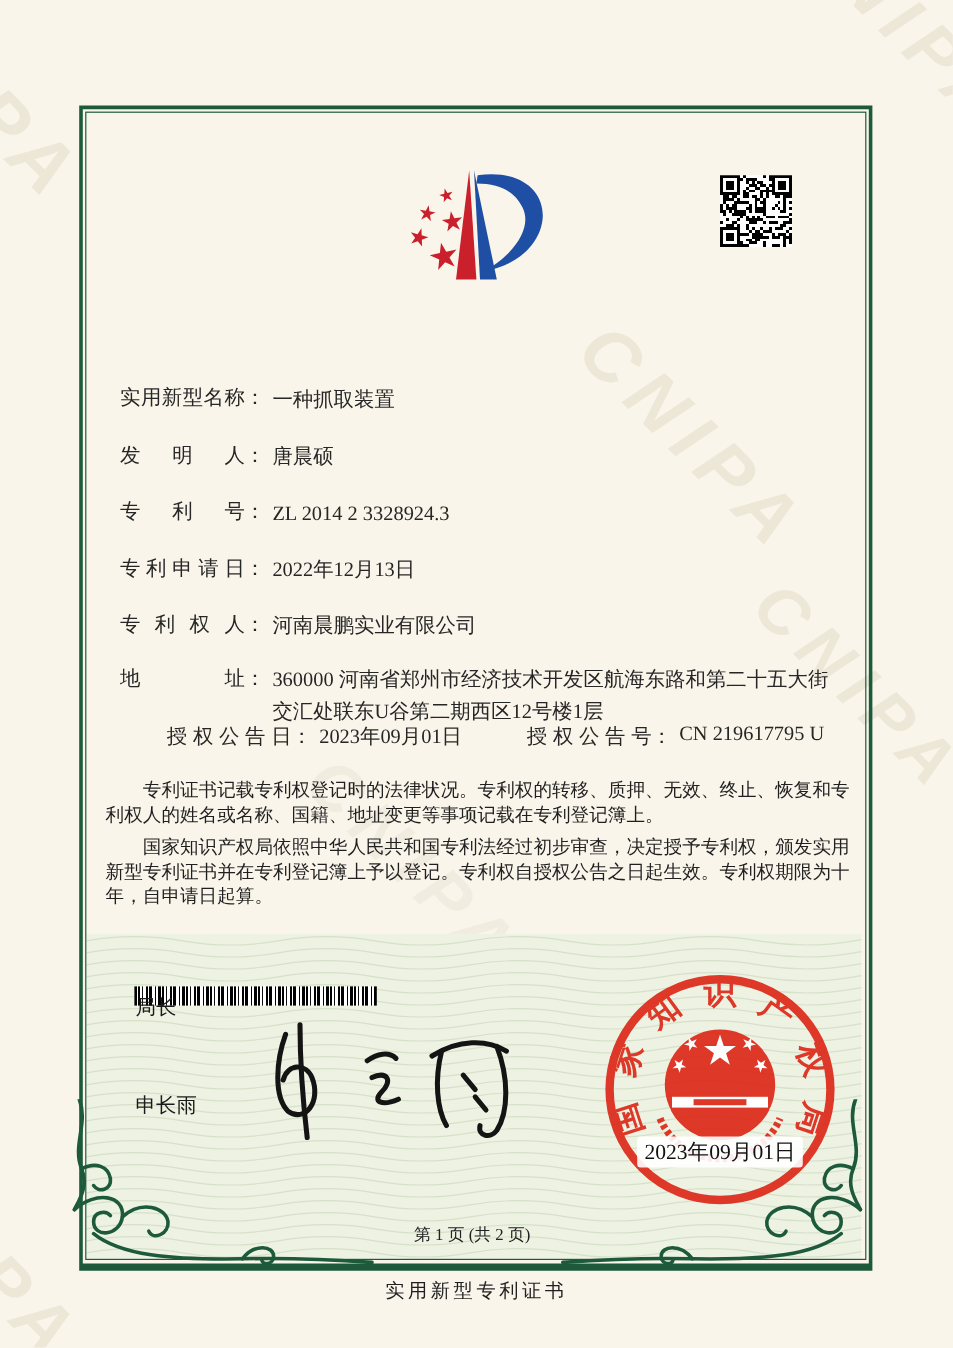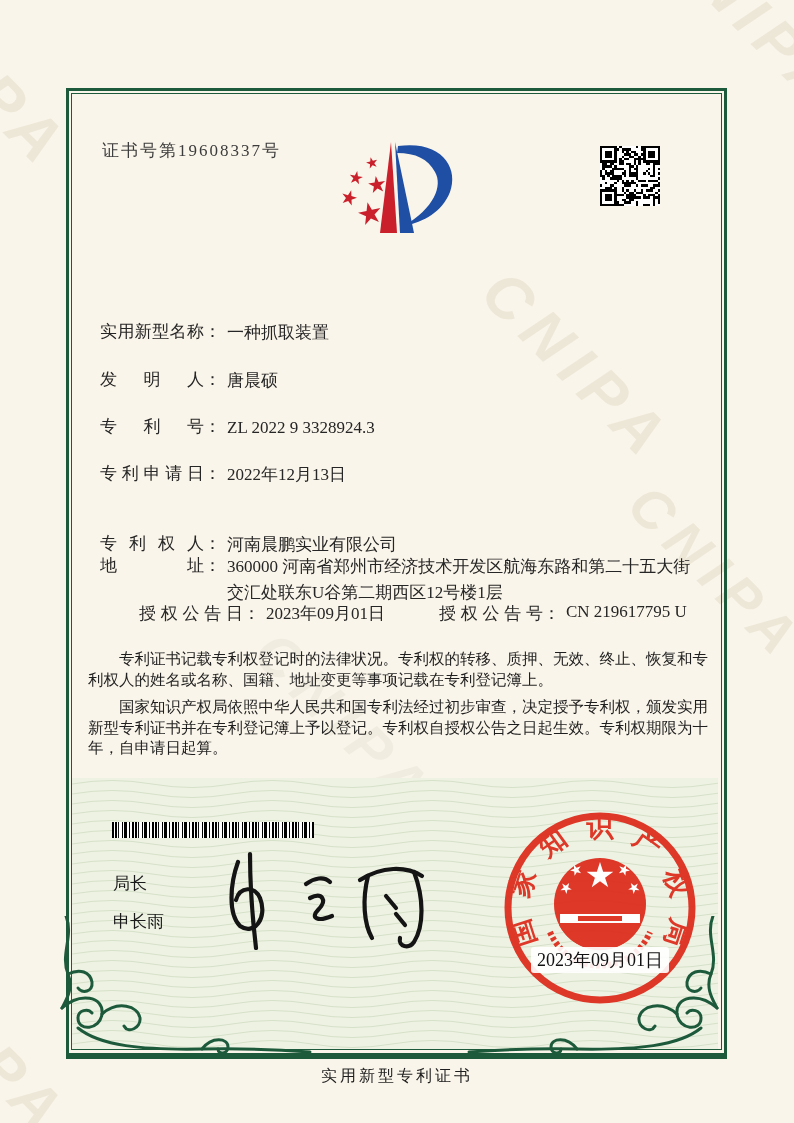--- a/index.html
+++ b/index.html
@@ -123,21 +123,20 @@
   </svg>
   <svg class="flourish" style="left:467px;top:916px;transform:scaleX(-1);" width="260" height="140" viewBox="0 0 260 140">
     <path d="M14 0 C22 20 8 38 16 58 C22 72 14 84 10 92"></path>
     <path d="M10 92 C28 76 52 80 50 98 C48 114 26 116 26 102 C26 94 36 92 40 97"></path>
     <path d="M50 98 C66 84 86 90 88 102 C89 112 76 118 72 110"></path>
     <path d="M26 112 C48 130 90 134 150 133 C190 132 230 134 258 136"></path>
     <path d="M150 133 C160 120 176 122 176 131 C176 138 166 139 166 133"></path>
     <path d="M16 58 C28 52 38 56 40 66 C41 76 30 78 26 72"></path>
   </svg>
 
-  <div class="cert-no">证书号第19608337号</div>
 
   <svg class="logo" width="126" height="100" viewBox="0 0 126 100">
     <defs>
       <path id="star" d="M0,-1 L0.225,-0.309 0.951,-0.309 0.363,0.118 0.588,0.809 0,0.382 -0.588,0.809 -0.363,0.118 -0.951,-0.309 -0.225,-0.309 Z"></path>
     </defs>
     <path d="M62 6 C106 0 123 28 114 52 C106 72 88 82 68 86 C98 68 107 46 99 32 C92 19 80 13 61 13 Z" fill="#1f4fa5"></path>
     <polygon points="59,2 78,93 64,93" fill="#1f4fa5"></polygon>
     <polygon points="55,2 61,93 44,93" fill="#c9202b"></polygon>
     <use href="#star" fill="#c9202b" transform="translate(36,23) rotate(-14) scale(6)"></use>
     <use href="#star" fill="#c9202b" transform="translate(20,38) rotate(10) scale(7)"></use>
@@ -376,47 +375,47 @@
 
 
   <div class="rows">
     <div class="row" style="top:320px;">
       <span class="lab">实用新型名称</span><span class="col">：</span><span class="val">一种抓取装置</span>
     </div>
     <div class="row" style="top:368px;">
       <span class="lab">发明人</span><span class="col">：</span><span class="val">唐晨硕</span>
     </div>
     <div class="row" style="top:415px;">
-      <span class="lab">专利号</span><span class="col">：</span><span class="val">ZL 2022 9 3328924.3</span>
+      <span class="lab">专利号</span><span class="col">：</span><span class="val">ZL 2014 2 3328924.3</span>
     </div>
     <div class="row" style="top:462px;">
       <span class="lab">专利申请日</span><span class="col">：</span><span class="val">2022年12月13日</span>
     </div>
-    <div class="row" style="top:532px;">
+    <div class="row" style="top:509px;">
       <span class="lab">专利权人</span><span class="col">：</span><span class="val">河南晨鹏实业有限公司</span>
     </div>
     <div class="row" style="top:554px;">
       <span class="lab">地址</span><span class="col">：</span><span class="val">360000 河南省郑州市经济技术开发区航海东路和第二十五大街交汇处联东U谷第二期西区12号楼1层</span>
     </div>
     <div class="row" style="top:602px;margin-left:39px;">
       <span class="lab">授权公告日</span><span class="col">：</span><span style="margin-left:6px;">2023年09月01日</span>
       <span class="pair2">
         <span class="lab">授权公告号</span><span class="col">：</span><span style="margin-left:6px;">CN 219617795 U</span>
       </span>
     </div>
   </div>
 
   <div class="paras">
     <p>专利证书记载专利权登记时的法律状况。专利权的转移、质押、无效、终止、恢复和专利权人的姓名或名称、国籍、地址变更等事项记载在专利登记簿上。</p>
     <p>国家知识产权局依照中华人民共和国专利法经过初步审查，决定授予专利权，颁发实用新型专利证书并在专利登记簿上予以登记。专利权自授权公告之日起生效。专利权期限为十年，自申请日起算。</p>
   </div>
 
   <div class="barcode"></div>
 
-  <div class="official" style="top:872px;">局长</div>
+  <div class="official" style="top:828px;">局长</div>
   <div class="official" style="top:910px;">申长雨</div>
 
   <svg class="sig" width="240" height="100" viewBox="0 0 240 100">
     <path d="M28 12 C20 34 18 64 30 76 C44 86 58 68 50 48 C45 36 30 36 26 50"></path>
     <path d="M40 4 C40 30 42 64 46 98"></path>
     <path d="M96 34 C104 28 114 26 120 32"></path>
     <path d="M100 48 C112 42 118 50 108 60 C100 68 108 72 122 66"></path>
     <path d="M150 30 C172 16 196 16 212 26"></path>
     <path d="M158 26 C152 50 154 74 162 88"></path>
     <path d="M204 22 C214 48 214 76 204 92 C199 99 188 97 190 88"></path>
@@ -442,15 +441,16 @@
       <use href="#star" fill="#fff" transform="translate(66,80) rotate(-40) scale(6)"></use>
       <use href="#star" fill="#fff" transform="translate(134,80) rotate(40) scale(6)"></use>
       <rect x="60" y="106" width="80" height="9" fill="#fff"></rect>
       <rect x="78" y="108" width="44" height="5" fill="#dd2a1b"></rect>
       <path d="M59 117 A 46 46 0 0 0 141 117 Z" fill="#dd2a1b"></path>
       <path d="M50 124 A 54 54 0 0 0 150 124" stroke="#dd2a1b" stroke-width="6" fill="none" stroke-dasharray="3.5 2.5"></path>
     </g>
   </svg>
   <div class="seal-date">2023年09月01日</div>
 
+  <div class="page-num">第 1 页 (共 2 页)</div>
   <div class="continuation">实用新型专利证书</div>
 
 </div>
 
 </body></html>

